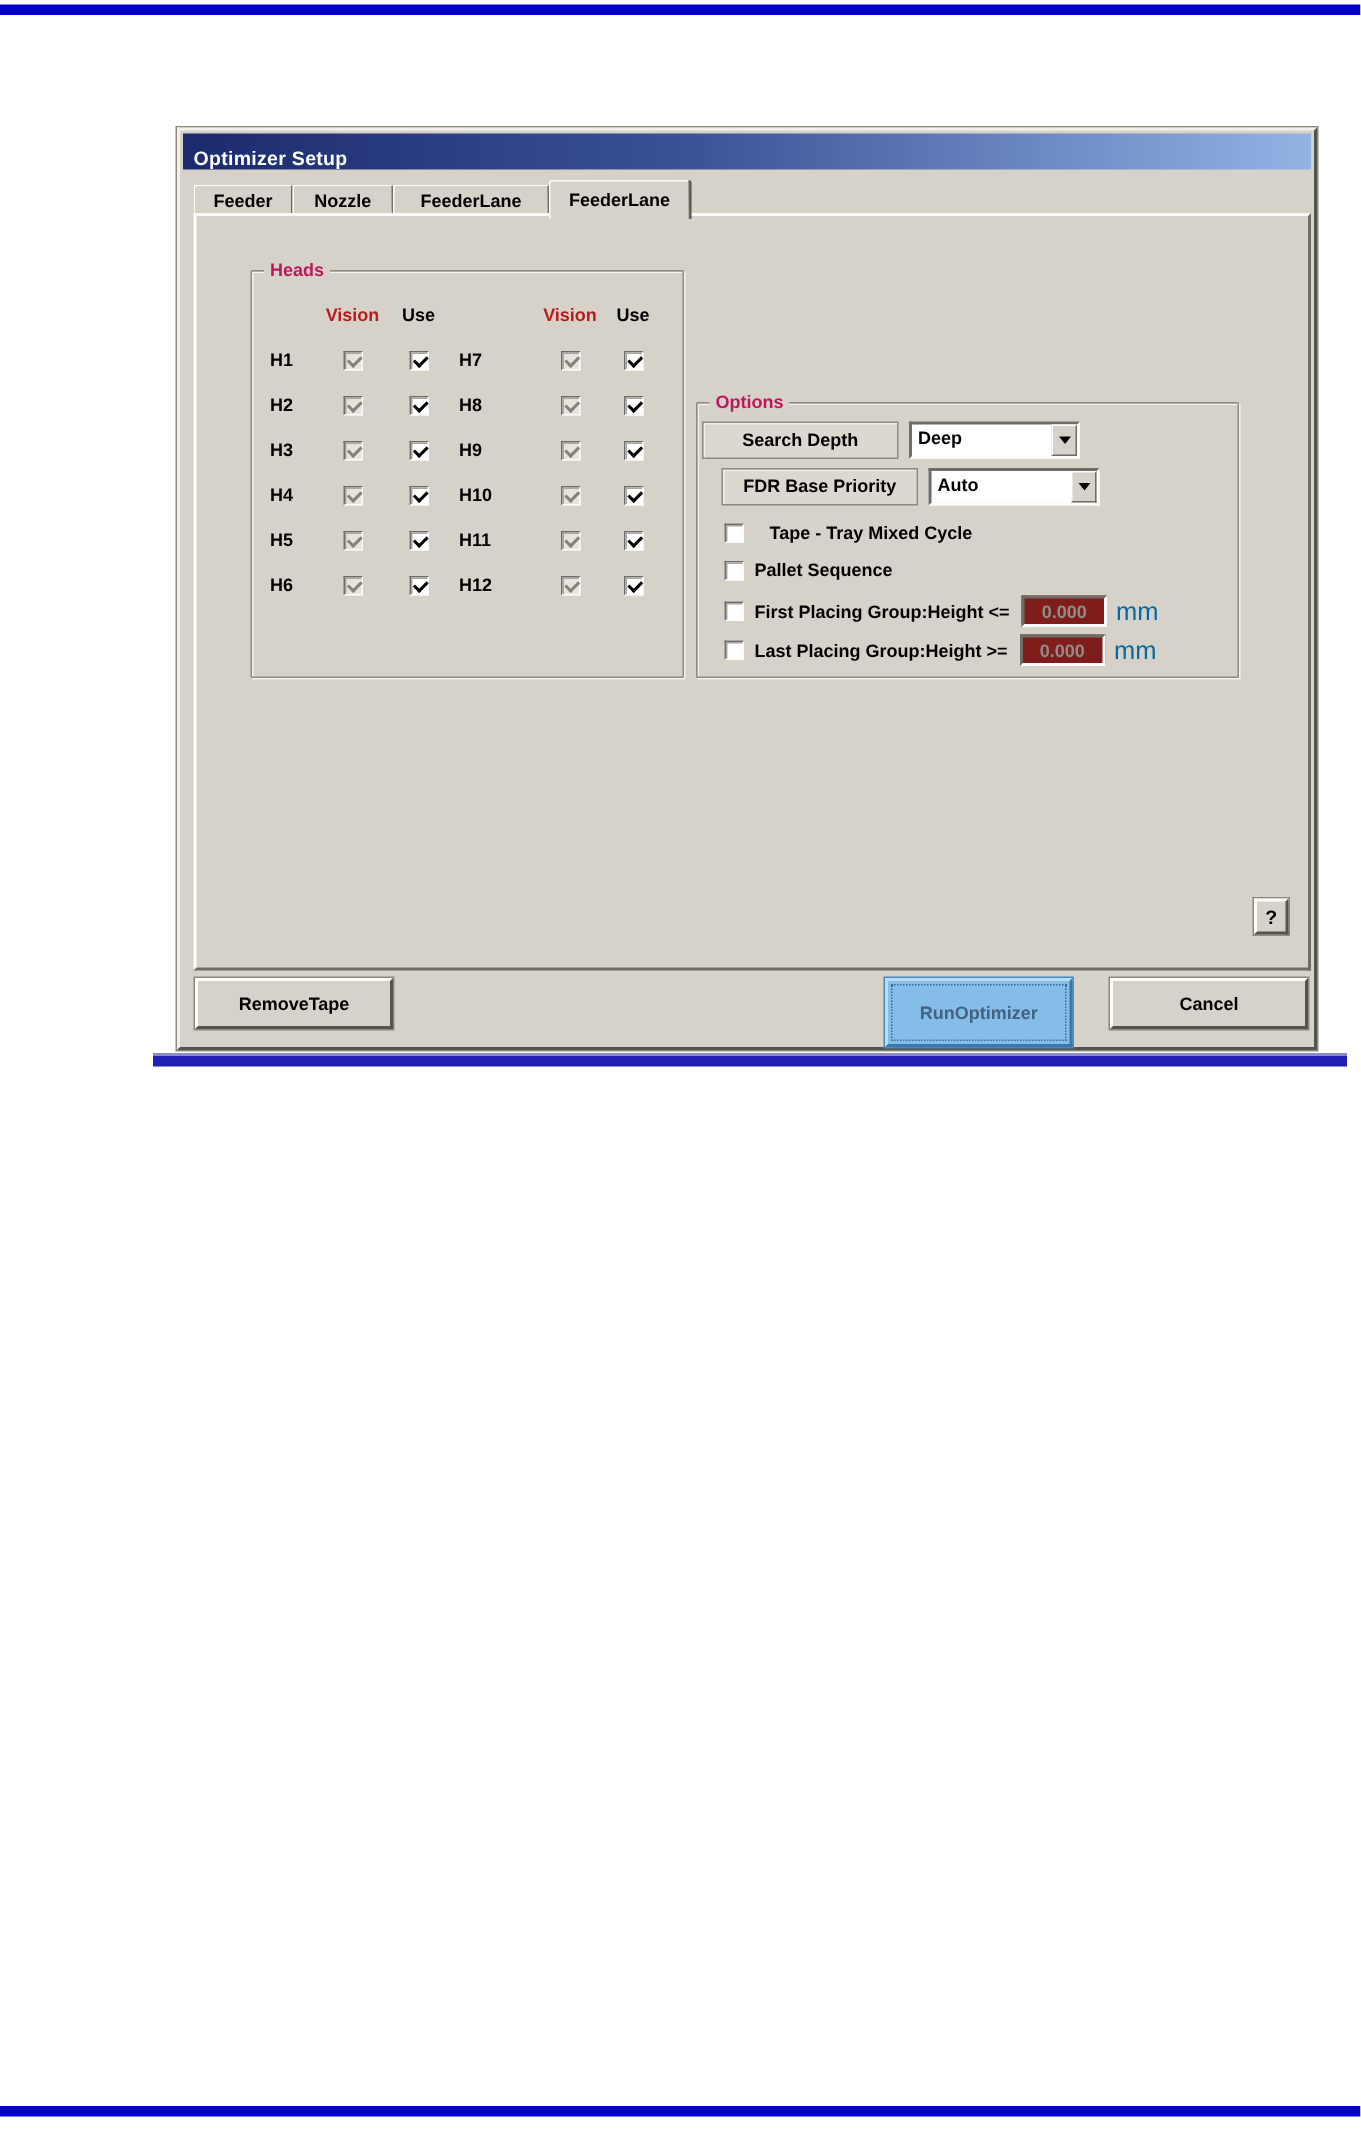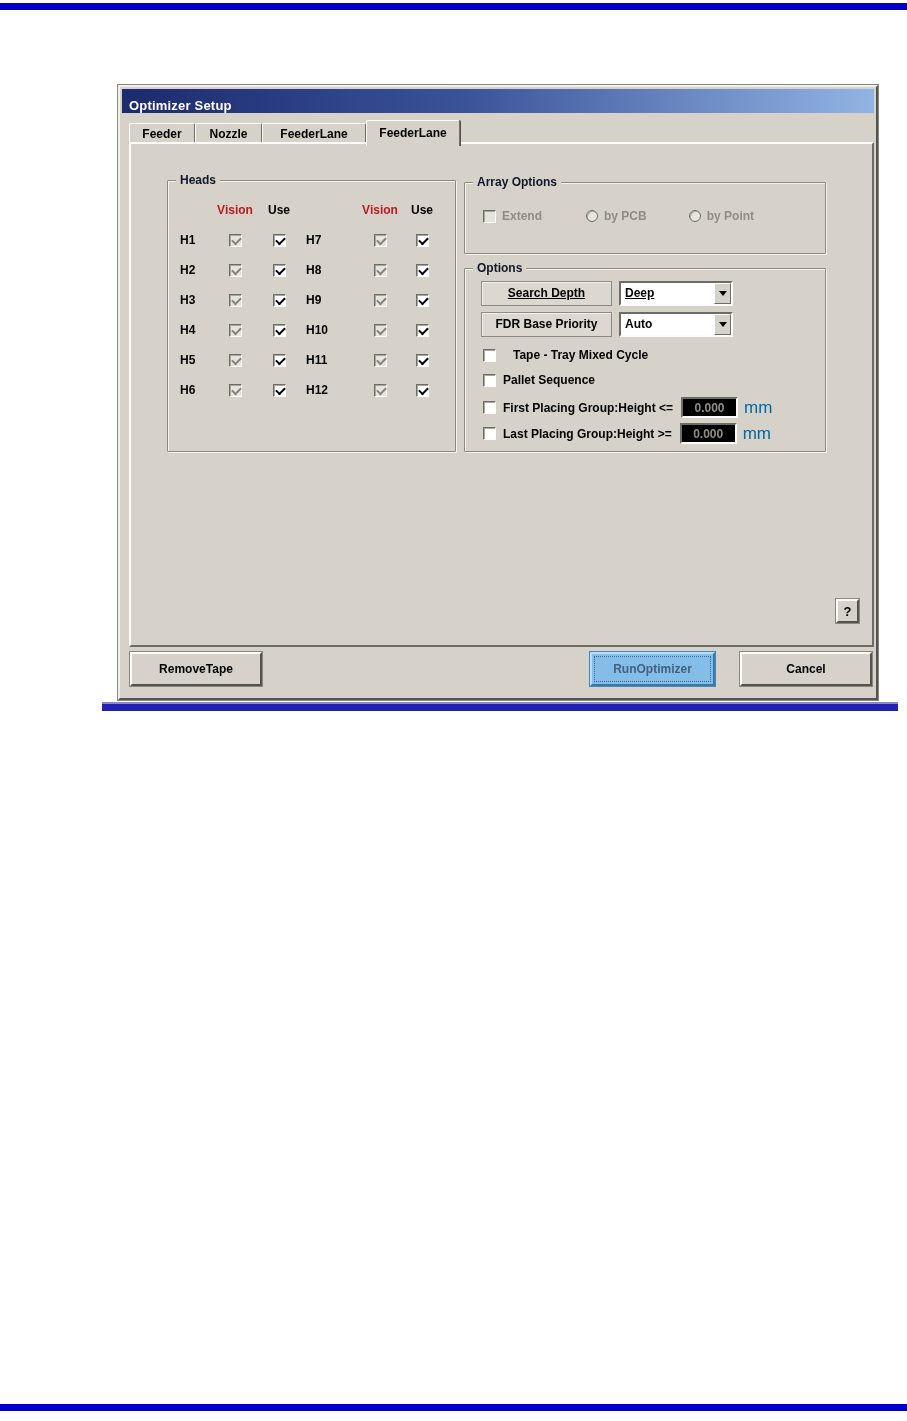--- a/index.html
+++ b/index.html
@@ -30,21 +30,21 @@
   .tab.active { height:26px; line-height:24px; width:94px; position:relative; z-index:3;
     margin-bottom:-2px; box-shadow:1px 0 0 #55534d; }
 
   .panel { position:absolute; left:9px; top:55px; width:745px; height:505px;
     background:#d6d2ca; border:2px solid; border-color:#fdfcfa #6e6c66 #6e6c66 #fdfcfa; }
 
   
   .group { position:absolute; border:1px solid #8c8a82; border-radius:1px;
     box-shadow:inset 1px 1px 0 #f5f3ee, 1px 1px 0 #f5f3ee; }
   .group > .glabel { position:absolute; top:-8px; left:8px; background:#d6d2ca;
-    padding:0 4px; font-size:12px; font-weight:bold; color:#0f172a; line-height:14px; }
+    padding:0 4px; font-size:12px; font-weight:bold; color:#be185d; line-height:14px; }
 
   .g-heads  { left:36px;  top:36px;  width:289px; height:272px; }
   .g-array  { left:333px; top:38px;  width:362px; height:72px;  }
   .g-opts   { left:333px; top:124px; width:362px; height:184px; }
   .g-time   { left:38px;  top:338px; width:680px; height:100px; }
 
   
   .heads-grid { position:absolute; left:8px; top:14px;
     display:grid; grid-template-columns:38px 42px 46px 56px 44px 40px; grid-auto-rows:30px;
     align-items:center; justify-items:center; }
@@ -78,42 +78,42 @@
   .combo { margin-left:7px; width:114px; height:25px; background:#ffffff; position:relative;
     border:2px solid; border-color:#6e6c66 #fdfcfa #fdfcfa #6e6c66; }
   .combo .val { font-size:12px; font-weight:bold; color:#000; padding:2px 0 0 4px; }
   .combo .drop { position:absolute; right:0; top:0; width:17px; height:21px; background:#d6d2ca;
     border:1px solid; border-color:#fdfcfa #6e6c66 #6e6c66 #fdfcfa;
     display:flex; align-items:center; justify-content:center; }
   .combo .drop .arr { width:0; height:0; border-left:4px solid transparent;
     border-right:4px solid transparent; border-top:5px solid #000; }
 
   .optcb-label { font-size:12px; font-weight:bold; color:#000; margin-left:7px; white-space:nowrap; }
-  .mini-input { margin-left:8px; width:57px; height:21px; background:#000000; text-align:center;
+  .mini-input { margin-left:8px; width:57px; height:21px; background:#7f1d1d; text-align:center;
     font-family:"Liberation Sans",sans-serif; font-size:12px; font-weight:bold; color:#8f8d85;
     border:2px solid; border-color:#6e6c66 #fdfcfa #fdfcfa #6e6c66; }
   .unit { font-size:17px; font-weight:normal; color:#0369a1; margin-left:6px; }
 
   
   .tcol { position:absolute; width:96px; }
   .tcol .lblbox { width:96px; height:25px; line-height:23px; }
   .tcol input { display:block; margin:9px auto 0; width:90px; height:26px; background:#ffffff;
     text-align:center; font-family:"Liberation Sans",sans-serif; font-size:12px; font-weight:bold;
     color:#000; border:2px solid; border-color:#6e6c66 #fdfcfa #fdfcfa #6e6c66; }
   .tc0{left:72px;top:22px;} .tc1{left:210px;top:22px;} .tc2{left:348px;top:22px;} .tc3{left:486px;top:22px;}
 
   
   .btn { position:absolute; background:#d6d2ca; border:2px solid;
     border-color:#fdfcfa #55534d #55534d #fdfcfa; box-shadow:0 0 0 1px #8a887f;
     font-family:"Liberation Sans",sans-serif; font-size:12px; font-weight:bold; color:#000;
     text-align:center; cursor:default; }
   .btn-help { left:705px; top:455px; width:23px; height:24px; font-size:13px; }
   .btn-remove { left:10px;  top:565px; width:132px; height:34px; }
   .btn-cancel { left:620px; top:565px; width:132px; height:34px; }
-  .btn-run { left:470px; top:565px; width:125px; height:34px;
+  .btn-run { left:470px; top:565px; width:125px; height:46px;
     border-color:#bcdcf2 #3a78a8 #3a78a8 #bcdcf2; box-shadow:0 0 0 1px #4888c0;
     outline:1px dotted #3a6a9a; outline-offset:-5px; }
 </style>
 </head>
 <body>
 
 <div class="hrule top" style="background:#0000cc;"></div>
 <div class="hrule bottom" style="background:#0000cc;"></div>
 <div class="under-bar" style="background:#2020b2;"></div>
 
@@ -179,42 +179,25 @@
 
         <span class="hlabel">H6</span>
         <span class="cb dis checked"></span>
         <span class="cb checked"></span>
         <span class="hlabel">H12</span>
         <span class="cb dis checked"></span>
         <span class="cb checked"></span>
       </div>
     </div>
 
-    <div class="group g-array">
-      <span class="glabel">Array Options</span>
-      <div class="array-row">
-        <span class="seg">
-          <span class="cb dis"></span>
-          <span class="dis-label">Extend</span>
-        </span>
-        <span class="seg pcb">
-          <span class="radio"></span>
-          <span class="dis-label">by PCB</span>
-        </span>
-        <span class="seg point">
-          <span class="radio"></span>
-          <span class="dis-label">by Point</span>
-        </span>
-      </div>
-    </div>
 
     <div class="group g-opts">
       <span class="glabel">Options</span>
 
-      <div class="opt-abs" style="left:16px; top:12px;text-decoration:underline;">
+      <div class="opt-abs" style="left:3px; top:12px;">
         <span class="lblbox w1">Search Depth</span>
         <span class="combo">
           <span class="val">Deep</span>
           <span class="drop">
               <span class="arr"></span>
             </span>
         </span>
       </div>
 
       <div class="opt-abs" style="left:16px; top:43px;">

